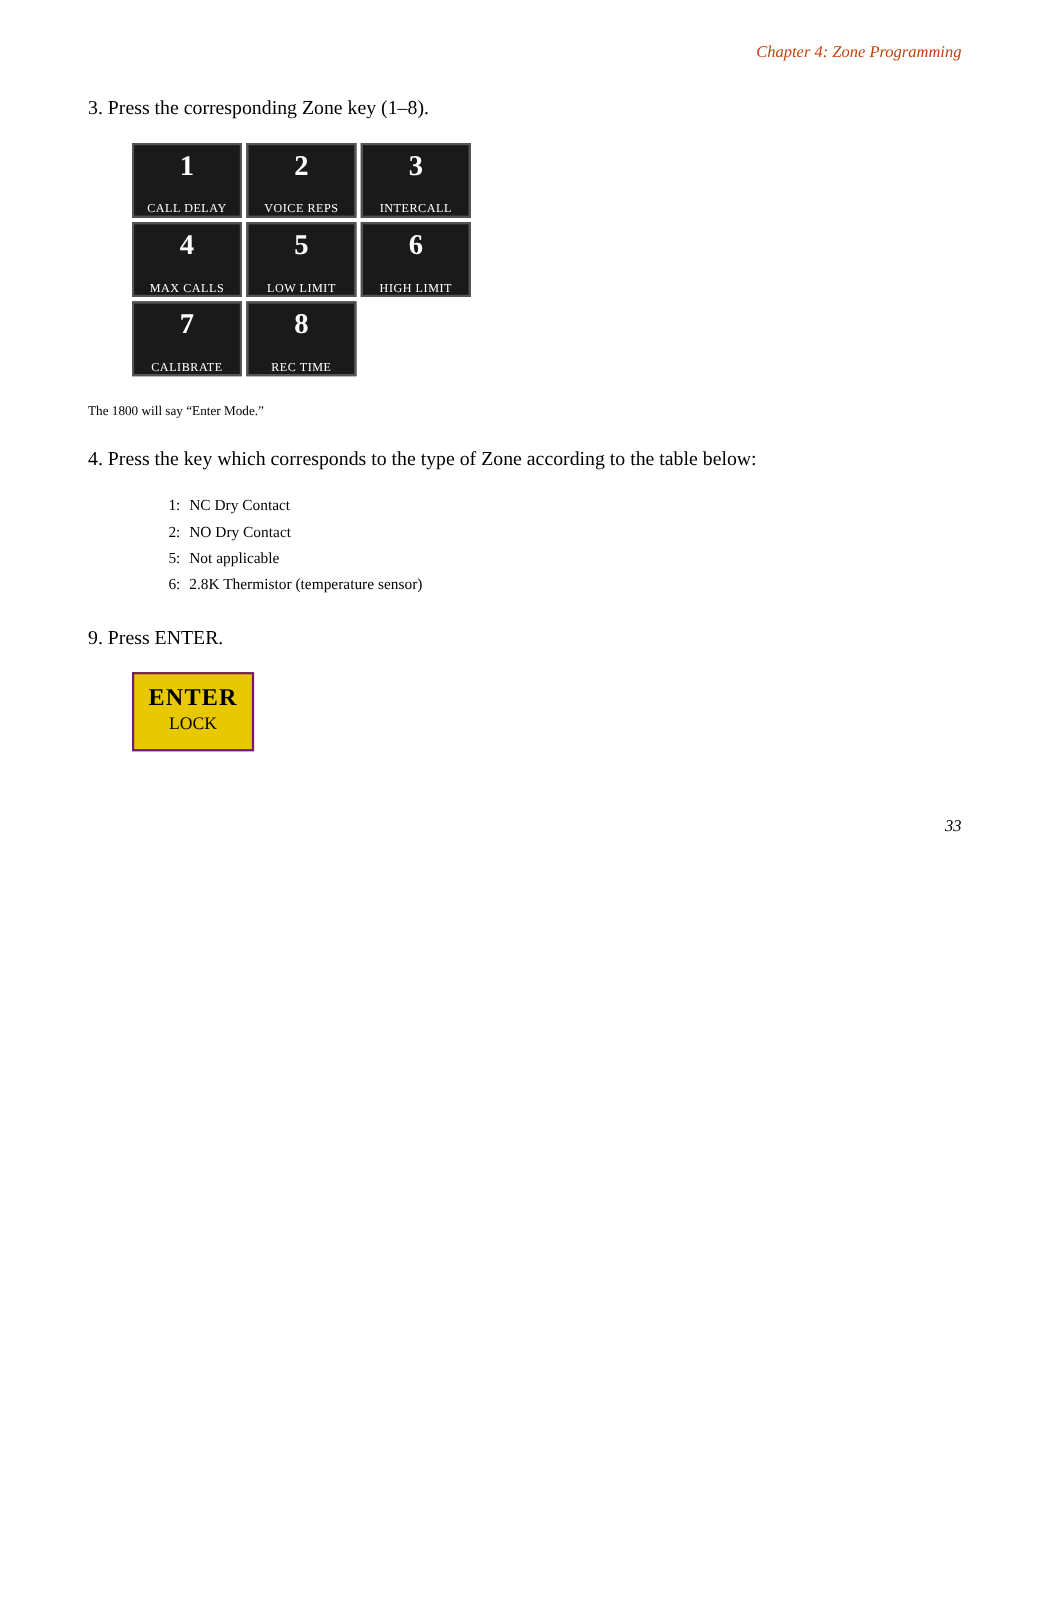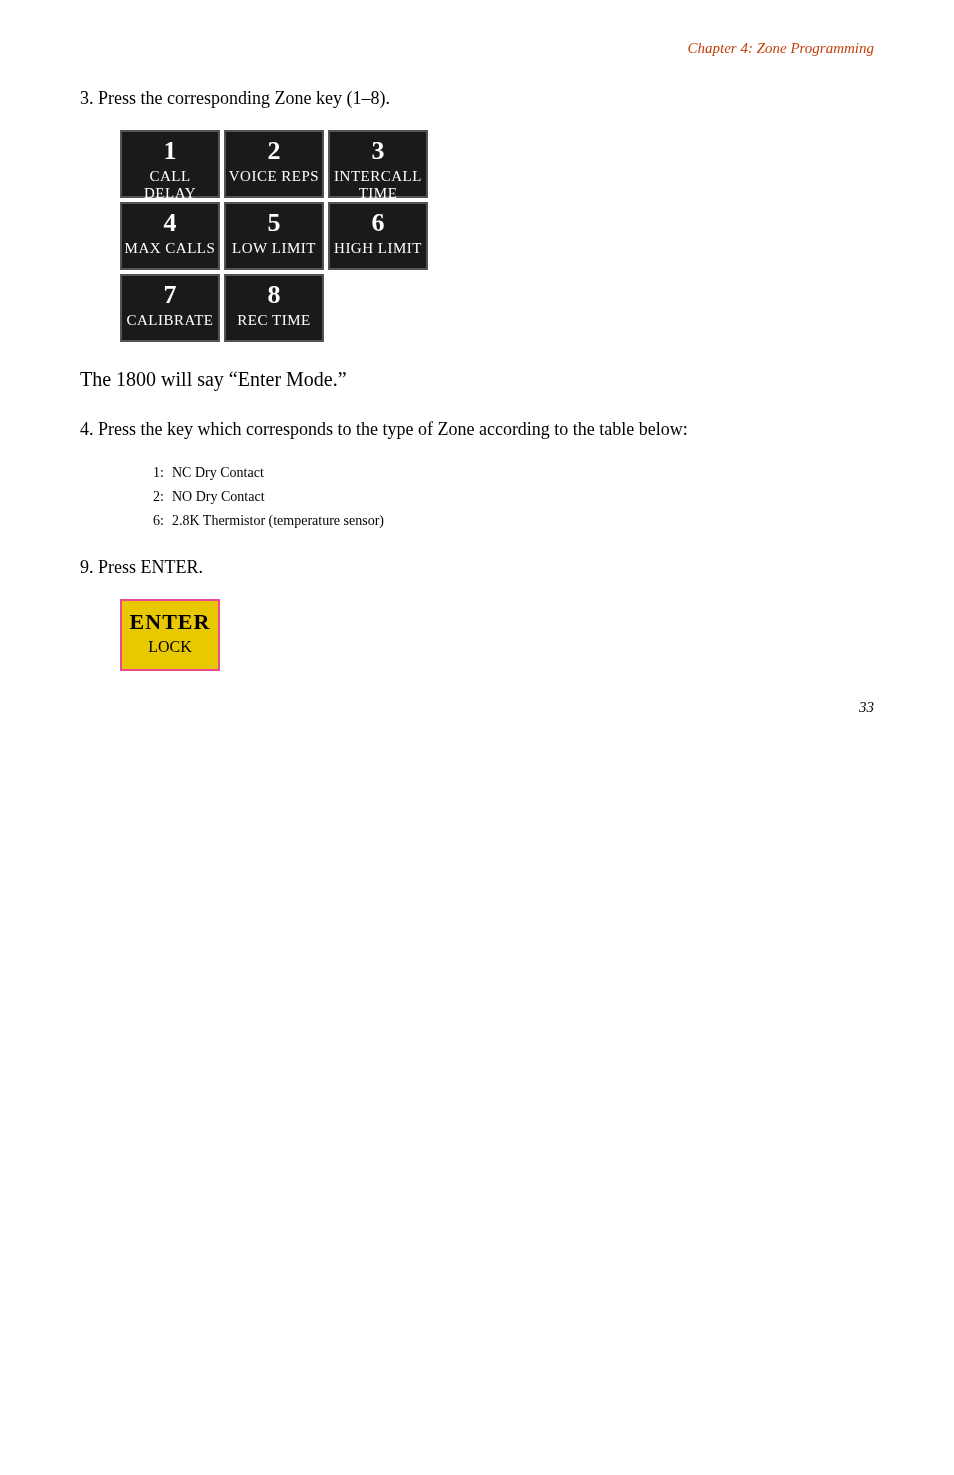--- a/index.html
+++ b/index.html
@@ -50,39 +50,39 @@
     }
 
     .key-btn .key-number {
       font-size: 26px;
       font-weight: bold;
       line-height: 1;
       color: #fff;
     }
 
     .key-btn .key-label {
-      font-size: 15px;
+      font-size: 11px;
       color: #fff;
       text-transform: uppercase;
       letter-spacing: 0.5px;
-      margin-top: 4px;
+      margin-top: 20px;
       text-align: center;
       line-height: 1.1;
     }
 
     .key-empty {
       width: 100px;
       height: 68px;
     }
 
     .enter-btn {
       background: #e8c800;
       color: #000;
-      border: 2px solid #ec4899;
-      width: 100px;
+      border: 2px solid #701a75;
+      width: 111px;
       height: 72px;
       display: flex;
       flex-direction: column;
       align-items: center;
       justify-content: flex-start;
       padding-top: 8px;
       cursor: pointer;
       margin: 0 0 0 40px;
     }
 
@@ -94,21 +94,21 @@
     }
 
     .enter-btn .key-label {
       font-size: 16px;
       color: #000;
       text-transform: uppercase;
       margin-top: 3px;
     }
 
     .info-text {
-      font-size: 20px;
+      font-size: 12px;
       margin-bottom: 22px;
       line-height: 1.5;
     }
 
     .list-container {
       margin: 10px 0 22px 60px;
     }
 
     .list-item {
       font-size: 14px;
@@ -119,21 +119,21 @@
       display: inline-block;
       width: 24px;
       text-align: right;
       margin-right: 8px;
     }
 
     .page-number {
       text-align: right;
       font-style: italic;
       font-size: 15px;
-      margin-top: 28px;
+      margin-top: 60px;
     }
   </style>
 </head>
 <body>
 
 <div class="chapter-header">
   <span>Chapter 4: Zone Programming</span>
 </div>
 
 <p class="step-text">3. Press the corresponding Zone key (1–8).</p>
@@ -174,20 +174,21 @@
     <div class="key-empty"></div>
   </div>
 
 <p class="info-text">The 1800 will say “Enter Mode.”</p>
 
 <p class="step-text">4. Press the key which corresponds to the type of Zone according to the table below:</p>
 
 <div class="list-container">
 <div class="list-item"><span class="num">1:</span><span>NC Dry Contact</span></div>
     <div class="list-item"><span class="num">2:</span><span>NO Dry Contact</span></div>
+    <div class="list-item"><span class="num">5:</span><span>Not applicable</span></div>
     <div class="list-item"><span class="num">6:</span><span>2.8K Thermistor (temperature sensor)</span></div>
   </div>
 
 <p class="step-text">9. Press ENTER.</p>
 
 <div class="enter-btn">
   <span class="key-number">ENTER</span>
   <span class="key-label">LOCK</span>
 </div>
 

